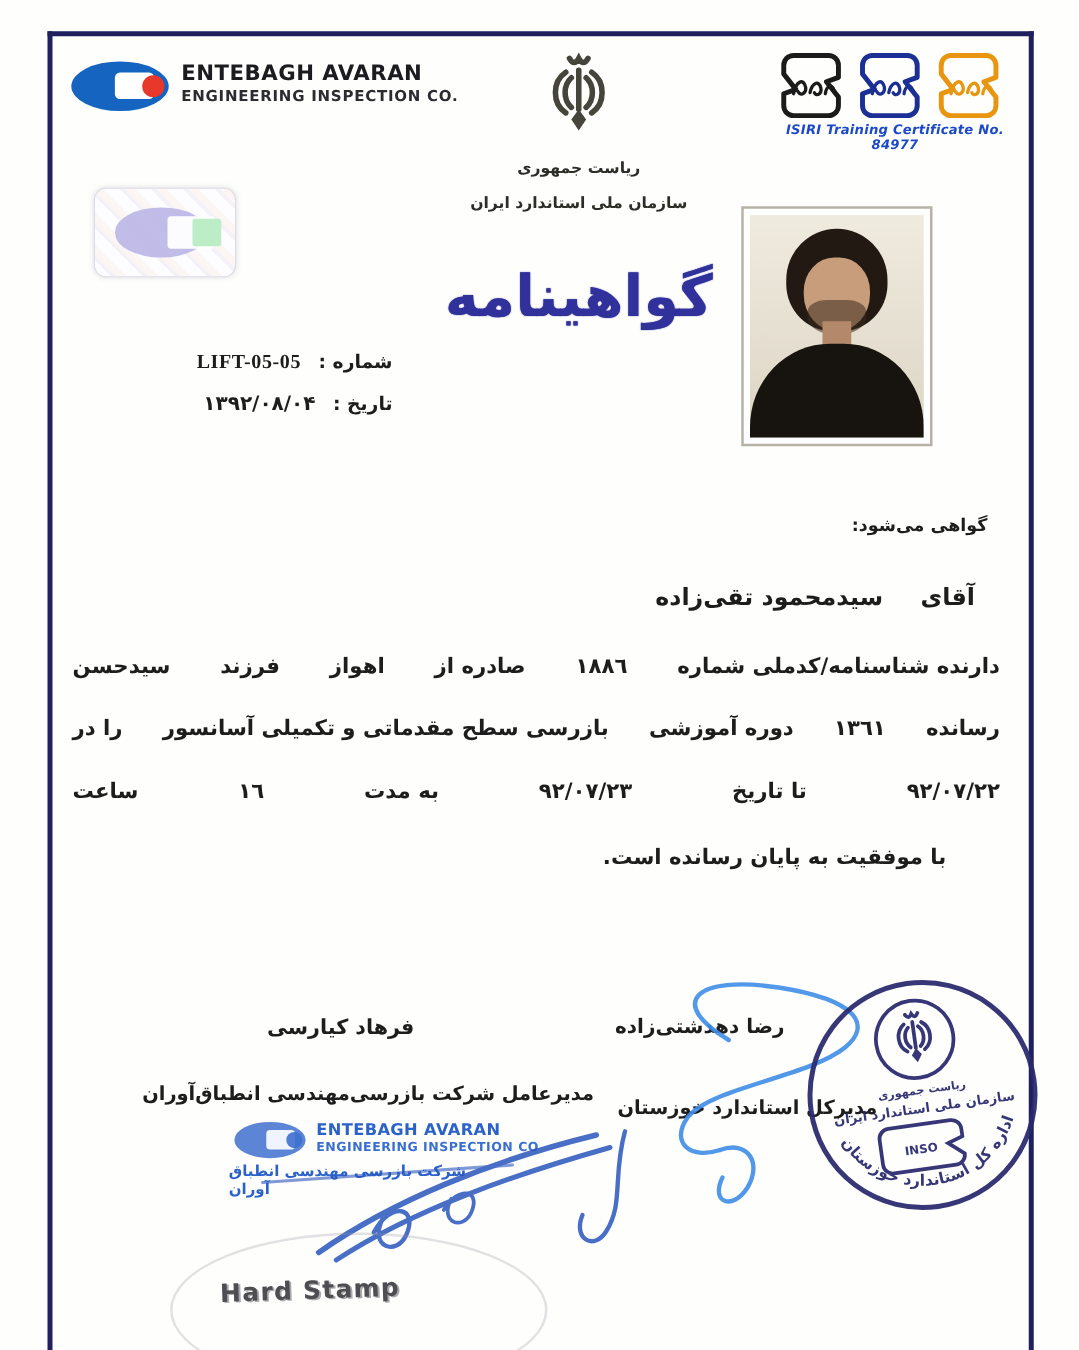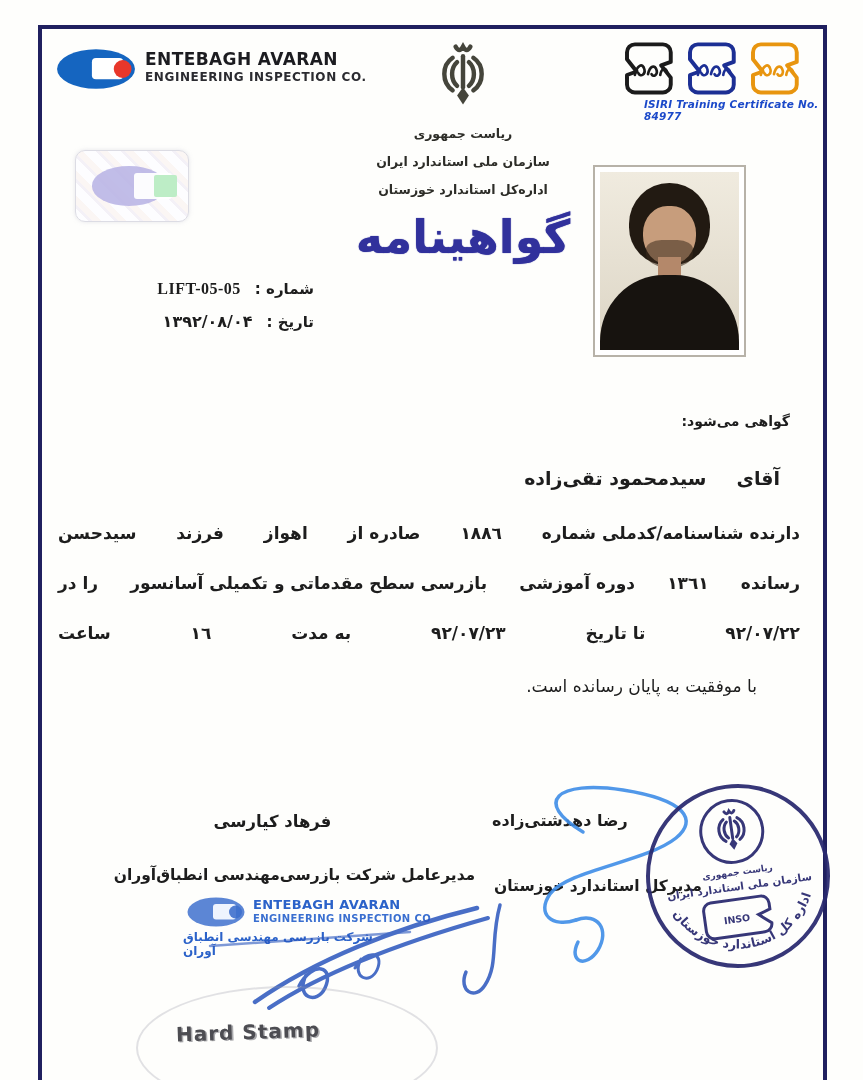--- a/index.html
+++ b/index.html
@@ -13,21 +13,21 @@
   .brand-text{padding-top:4px;}
   .brand-l1{font-size:17px;font-weight:800;letter-spacing:.4px;color:#1c1c20;line-height:1.1;}
   .brand-l2{font-size:12px;font-weight:700;letter-spacing:.6px;color:#2b2b30;line-height:1.4;}
   
   .emblem-top{left:426px;top:36px;width:74px;height:82px;color:#45453b;}
   .gov{left:328px;top:120px;width:270px;text-align:center;direction:rtl;}
   .gov div{font-size:12.5px;font-weight:700;color:#2d2d28;line-height:28px;}
   
   .isiri-row{left:620px;top:40px;display:flex;gap:7px;}
   .isiri-mark{width:56px;height:56px;}
-  .isiri-cap{left:644px;top:98px;width:208px;font-size:10.5px;
+  .isiri-cap{left:612px;top:98px;width:208px;text-align:center;font-size:10.5px;
              font-style:italic;font-weight:800;color:#1b49c9;letter-spacing:.2px;}
   
   .holo{left:75px;top:150px;width:112px;height:70px;border-radius:10px;
         border:1px solid #dcdce4;
         background:repeating-linear-gradient(45deg,#fdfdff 0 9px,#f4f1f7 9px 12px,#fbf6f4 12px 18px);
         box-shadow:0 0 4px rgba(180,180,200,.35);}
   .holo-ell{position:absolute;left:14%;top:22%;width:66%;height:56%;border-radius:50%;
             background:#b6b1e4;opacity:.85;}
   .holo-rect{position:absolute;left:52%;top:32%;width:34%;height:36%;background:#fff;
              border-radius:3px;opacity:.95;}
@@ -57,21 +57,21 @@
   .v-num{font-family:"Liberation Serif",serif;font-size:16px;font-weight:700;letter-spacing:.5px;direction:ltr;}
   .v-date{font-size:16px;font-weight:700;letter-spacing:1.5px;direction:ltr;}
   
   .certify{right:73px;top:413px;font-size:14px;font-weight:700;direction:rtl;}
   .name-row{right:83px;top:467px;direction:rtl;font-size:19px;font-weight:700;display:flex;gap:30px;}
   .bline{left:58px;top:0;width:742px;display:flex;direction:rtl;justify-content:space-between;
          align-items:baseline;font-size:17px;font-weight:700;}
   .b1{top:523px;} .b2{top:573px;} .b3{top:623px;}
   .bv{font-weight:800;}
   .bnum{letter-spacing:1px;direction:ltr;font-weight:800;}
-  .b4{right:106px;top:676px;font-size:17px;font-weight:400;direction:rtl;}
+  .b4{right:106px;top:676px;font-size:17px;font-weight:700;direction:rtl;}
   
   .sigl-name{left:160px;top:812px;width:225px;text-align:center;font-size:16.5px;font-weight:700;direction:rtl;}
   .sigl-title{left:112px;top:866px;width:365px;text-align:center;font-size:15.5px;font-weight:700;direction:rtl;}
   .sigr-name{left:492px;top:811px;font-size:16px;font-weight:700;direction:rtl;}
   .sigr-title{left:494px;top:877px;font-size:15.5px;font-weight:700;direction:rtl;}
   
   .cstamp-logo{left:184px;top:896px;width:64px;height:32px;opacity:.9;}
   .cs-l1{left:253px;top:897px;font-size:13px;font-weight:800;color:#2b62c9;letter-spacing:.3px;}
   .cs-l2{left:253px;top:913px;font-size:10px;font-weight:700;color:#3a6fd0;letter-spacing:.4px;}
   .cs-fa{left:183px;top:930px;width:220px;font-size:12px;font-weight:700;color:#2b62c9;
@@ -129,21 +129,20 @@
       <div class="brand-l2">ENGINEERING INSPECTION CO.</div>
     </div>
   </div>
 
   <svg class="abs emblem-top" viewBox="0 0 100 100">
     <use href="#iran-emblem"></use>
   </svg>
   <div class="abs gov">
     <div>ریاست جمهوری</div>
     <div>سازمان ملی استاندارد ایران</div>
-    <div>اداره‌کل استاندارد خوزستان</div>
   </div>
 
   <div class="abs isiri-row">
     <svg class="isiri-mark" viewBox="0 0 64 64" style="color:#1b1b1b">
         <use href="#isiri-glyph"></use>
       </svg>
     <svg class="isiri-mark" viewBox="0 0 64 64" style="color:#1c2f94">
         <use href="#isiri-glyph"></use>
       </svg>
     <svg class="isiri-mark" viewBox="0 0 64 64" style="color:#e8950f">

